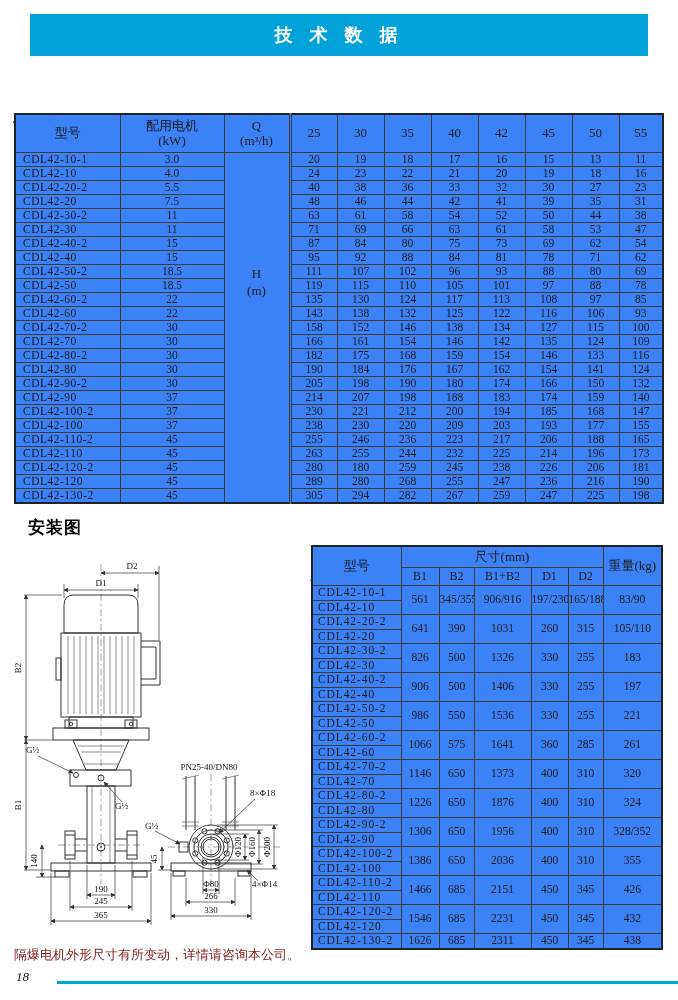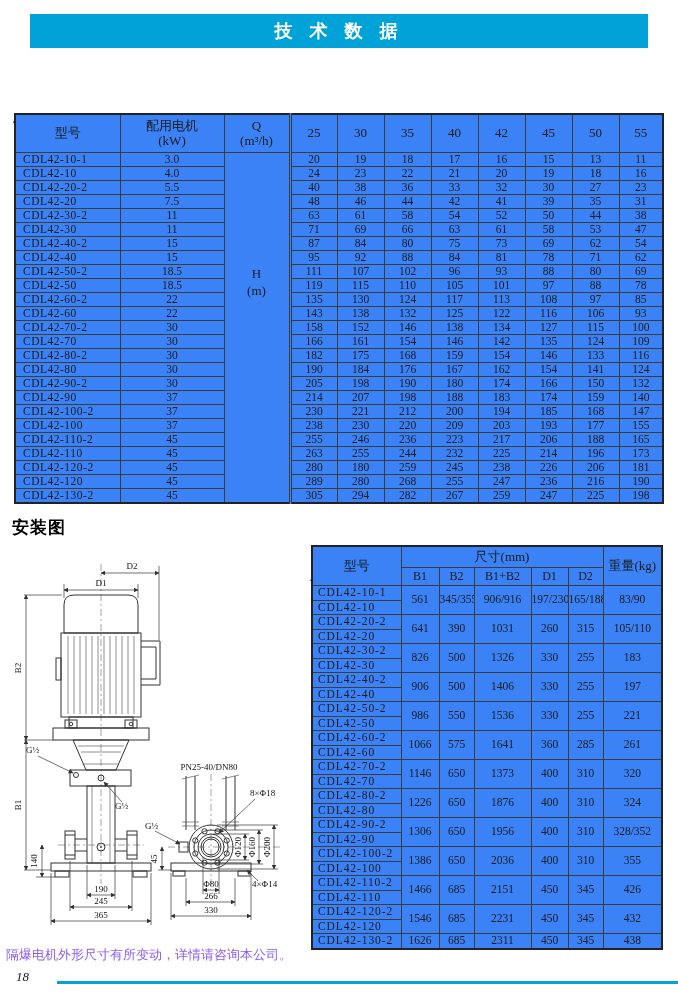--- a/index.html
+++ b/index.html
@@ -1,30 +1,30 @@
 <!DOCTYPE html>
 <html><head>
 <meta charset="utf-8">
 <style>
   html,body{margin:0;padding:0;}
   body{
     width:678px;height:1000px;position:relative;background:#ffffff;
     font-family:"Liberation Sans",sans-serif;color:#1a1a1a;overflow:hidden;
   }
   .banner{
-    position:absolute;top:14px;left:30px;width:618px;height:34px;
+    position:absolute;top:14px;left:30px;width:618px;height:42px;
     background:#00a2d8;color:#ffffff;display:flex;align-items:center;justify-content:center;
     font-size:18px;font-weight:bold;letter-spacing:6px;
   }
   .section-title{
     position:absolute;font-size:17px;font-weight:bold;color:#000;letter-spacing:1px;
     font-family:"Liberation Sans",sans-serif;
   }
   #perf-title{top:76px;left:14px;margin-top:36px;}
-  #install-title{top:516px;left:12px;}
+  #install-title{top:516px;left:28px;}
   #dims-title{top:516px;left:310px;margin-top:46px;}
 
   table{border-collapse:collapse;table-layout:fixed;background:#3b82f6;}
   th,td{border:1px solid #3c3c3c;padding:0;text-align:center;font-weight:normal;
         overflow:hidden;white-space:nowrap;}
 
   .perf{position:absolute;top:113px;left:14px;width:650px;border:2px solid #222;
         font-family:"Liberation Serif","DejaVu Serif",serif;}
   .perf thead th{height:37px;font-size:13px;line-height:1.15;}
   .perf tbody td{height:13px;line-height:13px;font-size:11.5px;}
@@ -43,22 +43,22 @@
   .dims tr.sub td{border-top-color:#9a9a9a;}
 
   .diagram{position:absolute;top:548px;left:12px;}
   .dl{stroke:#333;stroke-width:1;fill:none;}
   .thin{stroke:#444;stroke-width:.6;fill:none;}
   .dim{stroke:#333;stroke-width:.7;fill:none;}
   .cl{stroke:#666;stroke-width:.6;fill:none;stroke-dasharray:7 3 2 3;}
   .diagram text{font-family:"Liberation Serif","DejaVu Serif",serif;font-size:9px;fill:#111;text-anchor:middle;}
   .diagram text.ls{text-anchor:start;}
 
-  .note{position:absolute;top:946px;left:6px;font-family:"Liberation Serif","DejaVu Serif",serif;
-        font-size:13px;color:#8b5cf6;}
+  .note{position:absolute;top:946px;left:14px;font-family:"Liberation Serif","DejaVu Serif",serif;
+        font-size:13px;color:#7f1d1d;}
   .pagenum{position:absolute;top:969px;left:16px;font-family:"Liberation Serif","DejaVu Serif",serif;
         font-style:italic;font-size:13px;}
   .footline{position:absolute;top:981px;left:57px;width:621px;height:3px;background:#00a2d8;}
 </style>
 </head>
 <body>
 
 <div class="banner">
   <span>技 术 数 据</span>
 </div>

